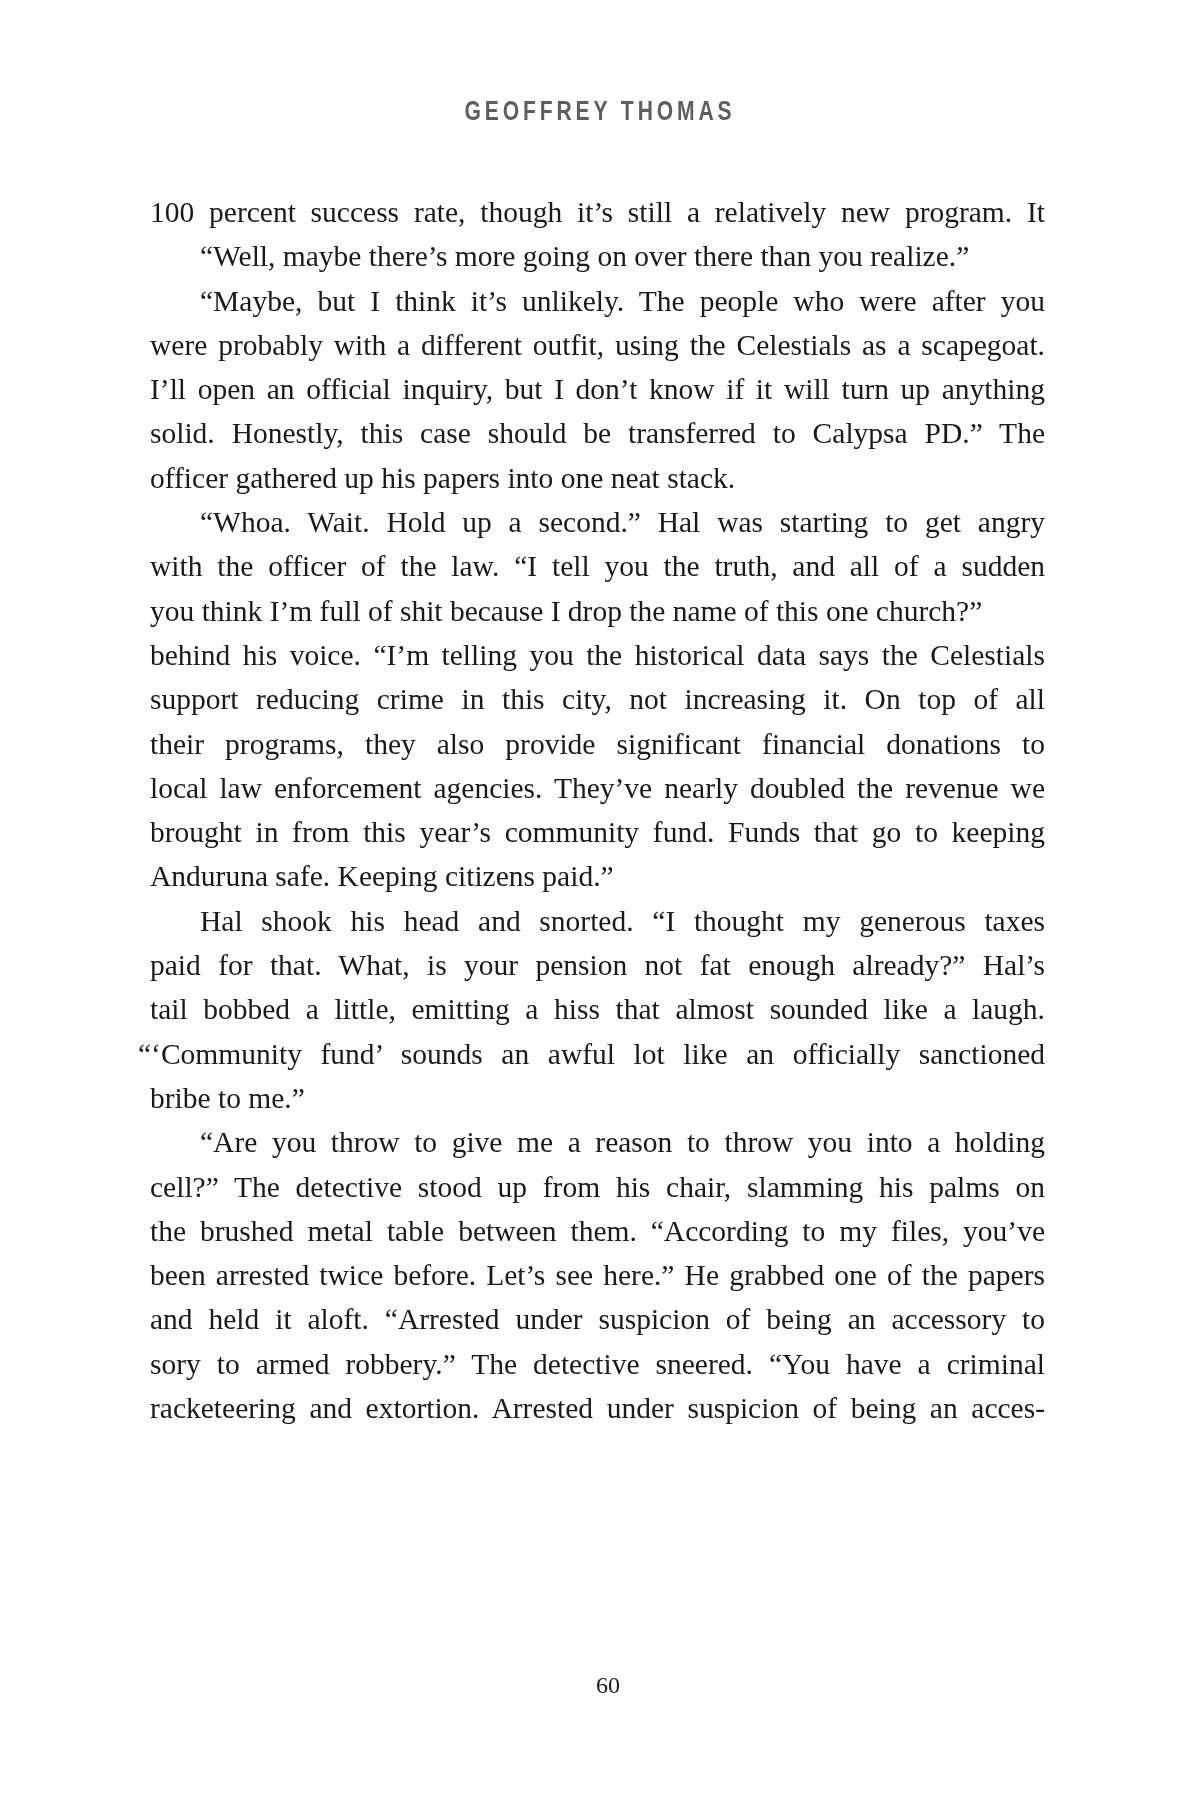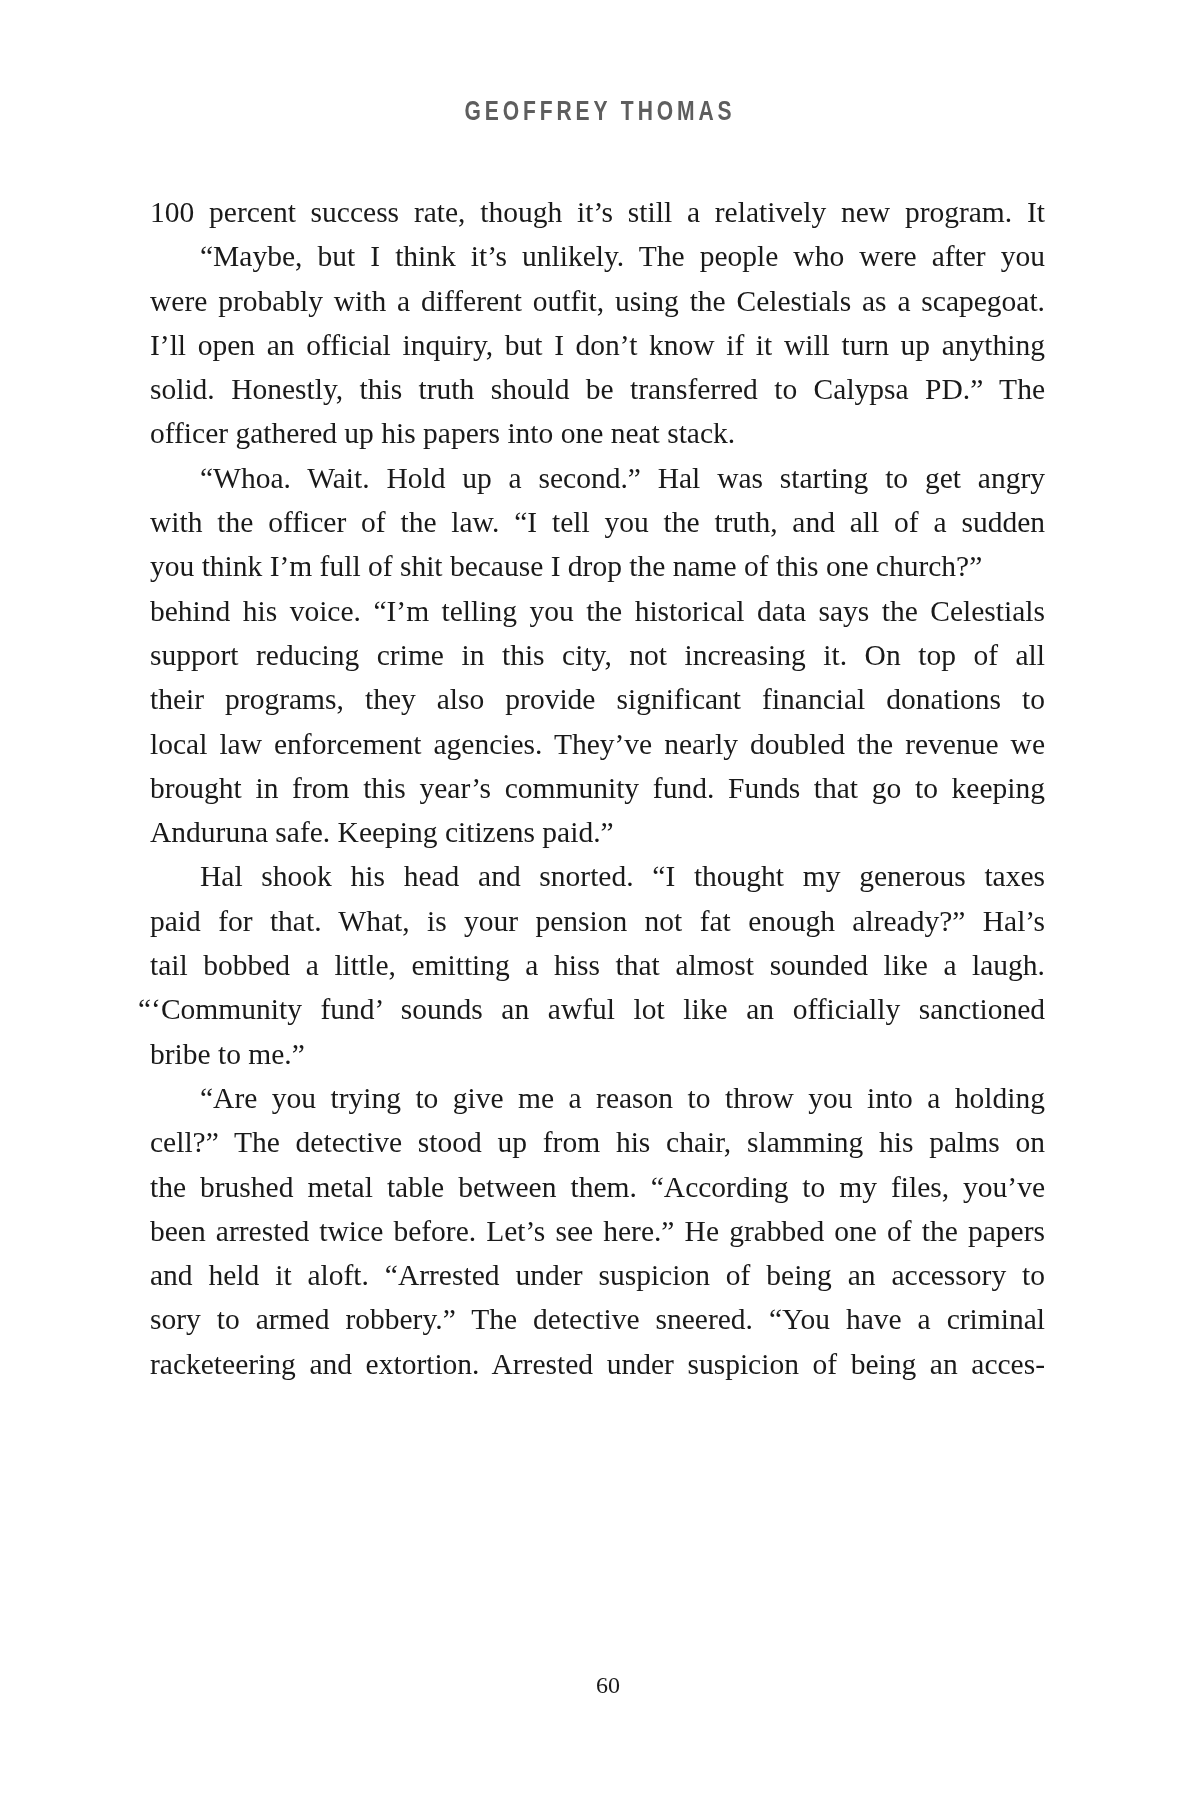--- a/index.html
+++ b/index.html
@@ -67,40 +67,41 @@
       color: #1a1a1a;
     }
   </style>
 </head>
 <body>
 
 <div class="running-head">GEOFFREY THOMAS</div>
 
 <div class="body-text" id="body-text">
     <span class="line">100 percent success rate, though it’s still a relatively new program. It</span>
+    <span class="line indent last">“Well, maybe there’s more going on over there than you realize.”</span>
     <span class="line indent">“Maybe, but I think it’s unlikely. The people who were after you</span>
     <span class="line">were probably with a different outfit, using the Celestials as a scapegoat.</span>
     <span class="line">I’ll open an official inquiry, but I don’t know if it will turn up anything</span>
-    <span class="line">solid. Honestly, this truth should be transferred to Calypsa PD.” The</span>
+    <span class="line">solid. Honestly, this case should be transferred to Calypsa PD.” The</span>
     <span class="line last">officer gathered up his papers into one neat stack.</span>
     <span class="line indent">“Whoa. Wait. Hold up a second.” Hal was starting to get angry</span>
     <span class="line">with the officer of the law. “I tell you the truth, and all of a sudden</span>
     <span class="line last">you think I’m full of shit because I drop the name of this one church?”</span>
     <span class="line">behind his voice. “I’m telling you the historical data says the Celestials</span>
     <span class="line"><span>support </span><span class="em">reducing</span><span> crime in this city, not increasing it. On top of all</span></span>
     <span class="line">their programs, they also provide significant financial donations to</span>
     <span class="line">local law enforcement agencies. They’ve nearly doubled the revenue we</span>
     <span class="line">brought in from this year’s community fund. Funds that go to keeping</span>
     <span class="line last">Anduruna safe. Keeping citizens paid.”</span>
     <span class="line indent">Hal shook his head and snorted. “I thought my generous taxes</span>
     <span class="line">paid for that. What, is your pension not fat enough already?” Hal’s</span>
     <span class="line">tail bobbed a little, emitting a hiss that almost sounded like a laugh.</span>
     <span class="line hang">“‘Community fund’ sounds an awful lot like an officially sanctioned</span>
     <span class="line last">bribe to me.”</span>
-    <span class="line indent"><span>“Are you </span><span class="em">trying</span><span> to give me a reason to throw you into a holding</span></span>
+    <span class="line indent"><span>“Are you </span><span class="em">throw</span><span> to give me a reason to throw you into a holding</span></span>
     <span class="line">cell?” The detective stood up from his chair, slamming his palms on</span>
     <span class="line">the brushed metal table between them. “According to my files, you’ve</span>
     <span class="line">been arrested twice before. Let’s see here.” He grabbed one of the papers</span>
     <span class="line">and held it aloft. “Arrested under suspicion of being an accessory to</span>
     <span class="line">sory to armed robbery.” The detective sneered. “You have a criminal</span>
     <span class="line">racketeering and extortion. Arrested under suspicion of being an acces-</span>
   </div>
 
 <div class="folio">60</div>
 

